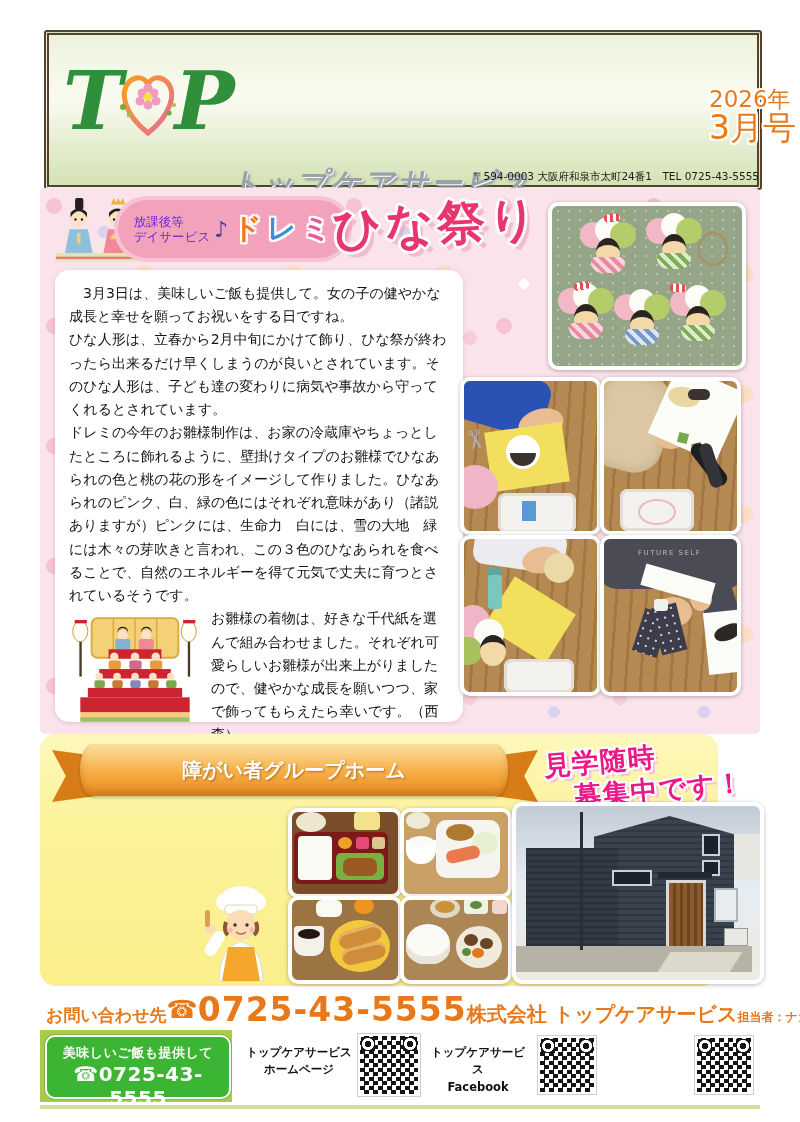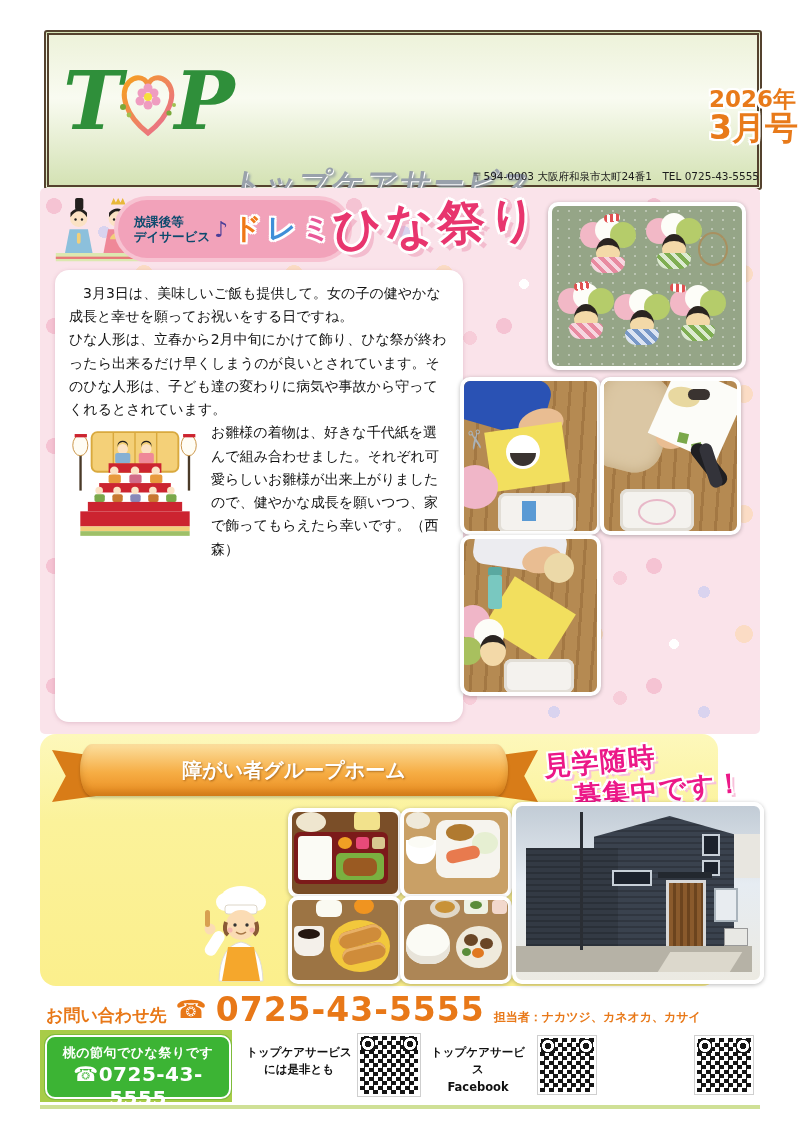--- a/index.html
+++ b/index.html
@@ -8,39 +8,39 @@
   i,.s{position:absolute;display:block;font-style:normal}
   
   .header{position:absolute;left:44px;top:30px;width:708px;height:150px;
     border:5px double #54422e;border-radius:3px;
     background:linear-gradient(180deg,#edf2da 0%,#f9fbf1 42%,#d4e2b4 100%)}
   .logo{position:absolute;left:14px;top:6px;height:120px;display:flex;align-items:center;
     font-family:"DejaVu Serif",serif;font-style:italic;font-weight:bold;color:#2f8f3a;font-size:80px;line-height:1}
   .logo-heart{width:62px;height:70px;margin:6px -4px 0 -6px}
   .nl-title{position:absolute;left:232px;top:46px;font-size:55px;font-weight:bold;letter-spacing:2px;color:#fff;white-space:nowrap;
     text-shadow:-4px 0 #1878c0,4px 0 #1878c0,0 -4px #1878c0,0 4px #1878c0,-3px -3px #1878c0,3px -3px #1878c0,-3px 3px #1878c0,3px 3px #1878c0,7px 8px 0 #a9d4ec}
-  .issue{position:absolute;left:660px;top:52px;width:90px;color:#e87a1a;font-weight:bold;line-height:1.05}
+  .issue{position:absolute;left:660px;top:52px;width:90px;color:#e87a1a;font-weight:normal;line-height:1.05}
   .issue-y{font-size:23px}.issue-m{font-size:33px}
   .ow2{text-shadow:-2px 0 #fff,2px 0 #fff,0 -2px #fff,0 2px #fff,-2px -2px #fff,2px -2px #fff,-2px 2px #fff,2px 2px #fff}
   .company{position:absolute;left:182px;top:128px;font-size:31px;font-weight:bold;letter-spacing:2px;color:#99a1ab;
     transform:skewX(-10deg);text-shadow:1px 1px 0 #fff,3px 3px 3px #8892a0}
   .addr{position:absolute;left:424px;top:133px;font-size:10.5px;line-height:1.55;color:#1c1c1c;white-space:nowrap}
   
   .pink-sec{position:absolute;left:40px;top:188px;width:720px;height:546px;border-radius:5px;
     background-color:#fae3ea;background-image:
     radial-gradient(circle 8px at 14px 18px,#f5c3d3 97%,transparent),
     radial-gradient(circle 6px at 64px 44px,#d9d3ef 97%,transparent),
     radial-gradient(circle 9px at 104px 86px,#fbdcc5 97%,transparent),
     radial-gradient(circle 5px at 34px 96px,#ffffff 97%,transparent),
     radial-gradient(circle 7px at 130px 30px,#f7cdd9 97%,transparent);
     background-size:150px 120px}
   .hina-pair{position:absolute;left:14px;top:8px;width:88px;height:70px}
   .doremi-badge{position:absolute;left:78px;top:12px;width:230px;height:58px;background:#f2a2ba;border-radius:30px;
     box-shadow:0 0 0 4px #f7c3d2;display:flex;align-items:center;justify-content:center;gap:4px}
-  .svc{font-size:12.5px;line-height:1.2;font-weight:bold;color:#0c4a6e;white-space:nowrap}
+  .svc{font-size:12.5px;line-height:1.2;font-weight:normal;color:#6d28d9;white-space:nowrap}
   .note{font-size:22px;color:#4a3e98;font-weight:bold}
   .dch{font-size:29px;font-weight:bold;letter-spacing:1px}
   .d0{color:#f07818}.d1{color:#3f8fd8}.d2{color:#e85898}
   .hina-title{position:absolute;left:293px;top:4px;font-size:48px;font-weight:bold;letter-spacing:3px;color:#e8356e;
     transform:rotate(-3deg);white-space:nowrap;
     text-shadow:-3px 0 #fff,3px 0 #fff,0 -3px #fff,0 3px #fff,-2px -2px #fff,2px -2px #fff,-2px 2px #fff,2px 2px #fff,5px 6px 0 rgba(236,140,172,.45)}
   .article-box{position:absolute;left:15px;top:82px;width:408px;height:452px;background:#fff;border-radius:14px;
     box-sizing:border-box;padding:12px 12px 8px 14px;font-size:14px;line-height:1.66;color:#141414;
     box-shadow:0 1px 4px rgba(160,80,110,.25)}
   .article-box p{margin:0}
@@ -84,21 +84,21 @@
   .rec2{margin-left:28px;margin-top:-3px}
   .topone-body{position:absolute;left:12px;top:76px;width:250px;font-size:16.5px;font-weight:600;
     line-height:1.56;color:#222;white-space:pre-line}
   .cook{position:absolute;left:148px;top:150px;width:106px;height:100px}
   .f1{left:248px;top:74px;width:106px;height:82px;background:#7a4e28}
   .f2{left:360px;top:74px;width:104px;height:82px;background:#c9a066}
   .f3{left:248px;top:162px;width:106px;height:80px;background:#9c7444}
   .f4{left:360px;top:162px;width:104px;height:80px;background:#ad8656}
   .bld{left:472px;top:68px;width:244px;height:174px;background:linear-gradient(#c2ccd6,#e6ecf2 45%,#eceae2)}
   
-  .contact{position:absolute;left:46px;top:990px;width:714px;display:flex;align-items:baseline;gap:9px;
+  .contact{position:absolute;left:46px;top:990px;width:714px;display:flex;align-items:baseline;
     color:#e87818;white-space:nowrap}
   .c-label{font-size:17px;font-weight:bold}
   .c-icon{font-size:25px;align-self:center}
   .c-phone{font-size:33px;font-weight:bold;letter-spacing:1px}
   .c-comp{font-size:20px;font-weight:bold}
   .c-staff{font-size:12px;font-weight:bold}
   .footer{position:absolute;left:40px;top:1030px;width:720px;height:80px}
   .f-band{position:absolute;left:0;top:0;width:192px;height:72px;background:#a8cc48}
   .f-box{position:absolute;left:5px;top:5px;width:182px;height:60px;background:#3cb434;border:2px solid #fff;
     border-radius:10px;color:#fff;text-align:center;box-shadow:0 0 0 1px #7dbb3a}
@@ -195,20 +195,21 @@
       <span class="dch d0 ow2">ド</span>
       <span class="dch d1 ow2">レ</span>
       <span class="dch d2 ow2">ミ</span>
     </div>
 
     <div class="hina-title">ひな祭り</div>
 
     <div class="article-box">
       <p>　3月3日は、美味しいご飯も提供して。女の子の健やかな成長と幸せを願ってお祝いをする日ですね。</p>
       <p>ひな人形は、立春から2月中旬にかけて飾り、ひな祭が終わったら出来るだけ早くしまうのが良いとされています。そのひな人形は、子ども達の変わりに病気や事故から守ってくれるとされています。</p>
+      <p>ドレミの今年のお雛様制作は、お家の冷蔵庫やちょっとしたところに飾れるように、壁掛けタイプのお雛様でひなあられの色と桃の花の形をイメージして作りました。ひなあられのピンク、白、緑の色にはそれぞれ意味があり（諸説ありますが）ピンクには、生命力　白には、雪の大地　緑には木々の芽吹きと言われ、この３色のひなあられを食べることで、自然のエネルギーを得て元気で丈夫に育つとされているそうです。</p>
       <svg class="hina-display" viewBox="0 0 140 118">
         <rect x="24" y="4" width="92" height="42" rx="6" fill="#f4d078" stroke="#d9a93e" stroke-width="2"></rect>
         <path d="M47,4 v42 M70,4 v42 M93,4 v42" stroke="#d9a93e" stroke-width="1.5"></path>
         <rect x="11" y="22" width="2.5" height="44" fill="#4a3a28"></rect>
         <ellipse cx="12" cy="18" rx="8" ry="11" fill="#fffdf4" stroke="#c89040"></ellipse>
         <rect x="6" y="6" width="13" height="3.5" fill="#cc2430"></rect>
         <rect x="126" y="22" width="2.5" height="44" fill="#4a3a28"></rect>
         <ellipse cx="127" cy="18" rx="8" ry="11" fill="#fffdf4" stroke="#c89040"></ellipse>
         <rect x="121" y="6" width="13" height="3.5" fill="#cc2430"></rect>
         <g>
@@ -335,20 +336,33 @@
       <i class="s" style="left:80px;top:14px;width:30px;height:30px;background:#ecd9a8;border-radius:50%"></i>
       <i class="s" style="left:30px;top:52px;width:72px;height:58px;background:#f2df5e;transform:rotate(32deg)"></i>
       <i class="s" style="left:24px;top:28px;width:14px;height:8px;background:#5aa8a0;border-radius:3px 3px 0 0"></i>
       <i class="s" style="left:24px;top:36px;width:14px;height:34px;background:#79c8c0;border-radius:3px"></i>
       <i class="s" style="left:-8px;top:66px;width:34px;height:34px;background:#f0b6c8;border-radius:50%"></i>
       <i class="s" style="left:10px;top:80px;width:30px;height:30px;background:#fdfdf8;border-radius:50%"></i>
       <i class="s" style="left:-10px;top:98px;width:28px;height:28px;background:#a8c05e;border-radius:50%"></i>
       <i class="s" style="left:16px;top:96px;width:26px;height:24px;background:#f3d9a8;border-radius:50%;border-top:7px solid #2a2420"></i>
       <i class="s" style="left:40px;top:120px;width:70px;height:34px;background:#f4f2ee;border-radius:8px;box-shadow:inset 0 0 0 3px #e2ded6"></i>
     </div>
+    <div class="photo wood k4">
+      <i class="s" style="left:-8px;top:-8px;width:150px;height:58px;background:#4b4b55;border-radius:0 0 22px 22px"></i>
+      <span class="glyph" style="left:34px;top:10px;font-size:7px;color:#b9bcc4;letter-spacing:1.5px">FUTURE SELF</span>
+      <i class="s" style="left:98px;top:28px;width:34px;height:72px;background:#4b4b55;border-radius:14px;transform:rotate(-18deg)"></i>
+      <i class="s" style="left:50px;top:58px;width:38px;height:30px;background:#e9bd92;border-radius:50%"></i>
+      <i class="s" style="left:86px;top:46px;width:22px;height:26px;background:#e9bd92;border-radius:50%"></i>
+      <i class="s" style="left:38px;top:34px;width:72px;height:22px;background:#fbfbf7;transform:rotate(16deg)"></i>
+      <i class="s" style="left:34px;top:72px;width:26px;height:44px;transform:rotate(18deg);background:radial-gradient(#d8d8e0 1.4px,#3c3c4a 1.5px) 0 0/8px 8px"></i>
+      <i class="s" style="left:52px;top:66px;width:26px;height:48px;transform:rotate(-14deg);background:radial-gradient(#d8d8e0 1.4px,#3c3c4a 1.5px) 0 0/8px 8px"></i>
+      <i class="s" style="left:50px;top:60px;width:14px;height:12px;background:#f0f0ec;border-radius:3px"></i>
+      <i class="s" style="left:102px;top:72px;width:42px;height:62px;background:#fbfbf7;transform:rotate(-6deg)"></i>
+      <i class="s" style="left:110px;top:86px;width:28px;height:15px;background:#2e2824;border-radius:50% 50% 60% 60%;transform:rotate(-22deg)"></i>
+    </div>
   </div>
 
   <div class="yellow-sec">
     <div>
       <i class="rib-end rel"></i>
       <i class="rib-end rer"></i>
       <div class="rib-center">
         <span class="rib-prefix">障がい者グループホーム</span>
       </div>
     </div>
@@ -434,32 +448,33 @@
       <i class="s" style="left:148px;top:146px;width:72px;height:20px;background:#dcd8cc;transform:skewX(-32deg)"></i>
       <i class="s" style="left:208px;top:122px;width:22px;height:16px;background:#e8e8e4;border:1px solid #999"></i>
       <i class="s" style="left:64px;top:6px;width:3px;height:138px;background:#2a2e34"></i>
     </div>
   </div>
 
   <div class="contact">
     <span class="c-label">お問い合わせ先</span>
     <span class="c-icon">☎</span>
     <span class="c-phone">0725-43-5555</span>
+    <span class="c-comp">株式会社 トップケアサービス</span>
     <span class="c-staff">担当者：ナカツジ、カネオカ、カサイ</span>
   </div>
 
   <div class="footer">
     <div class="f-band"></div>
     <div class="f-box">
-      <div class="f-l1">桃の節句でひな祭りです</div>
+      <div class="f-l1">美味しいご飯も提供して</div>
       <div class="f-l2">☎0725-43-5555</div>
     </div>
     <div class="qr-label ql1">
       <div>トップケアサービス</div>
-      <div>には是非とも</div>
+      <div>ホームページ</div>
     </div>
     <div class="qr qc1"></div>
     <div class="qr-label ql2">
       <div>トップケアサービス</div>
       <div>Facebook</div>
     </div>
     <div class="qr qc2"></div>
     <div class="qr qc3"></div>
     <div class="f-line"></div>
   </div>

